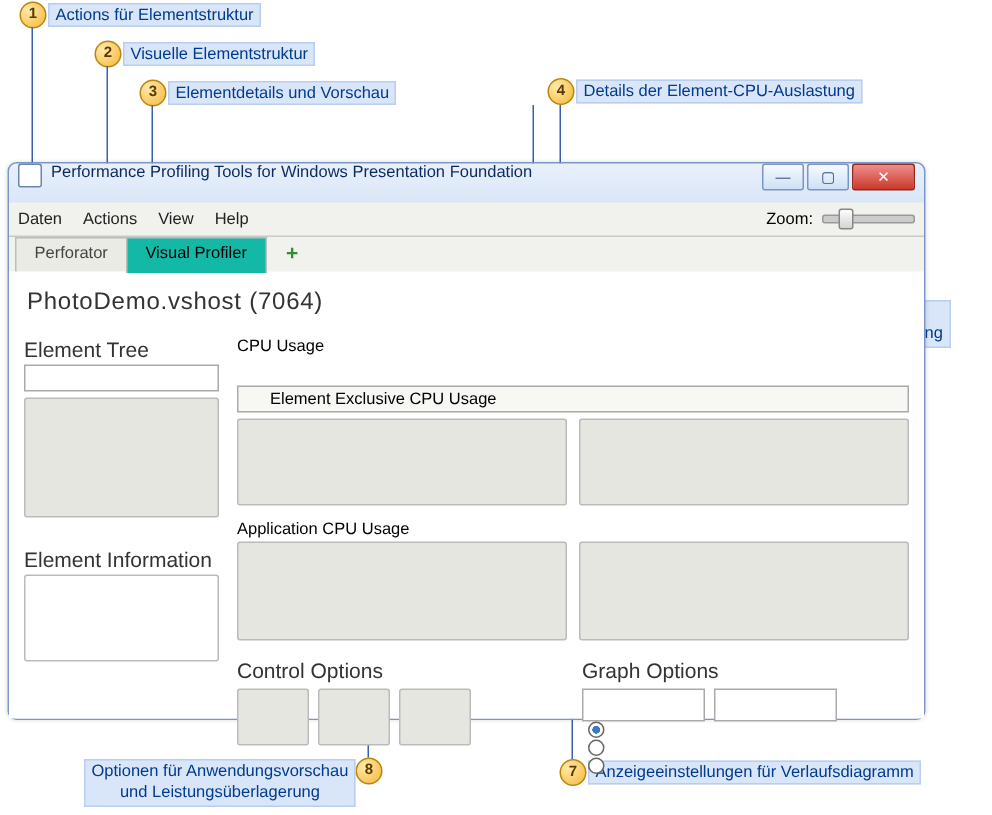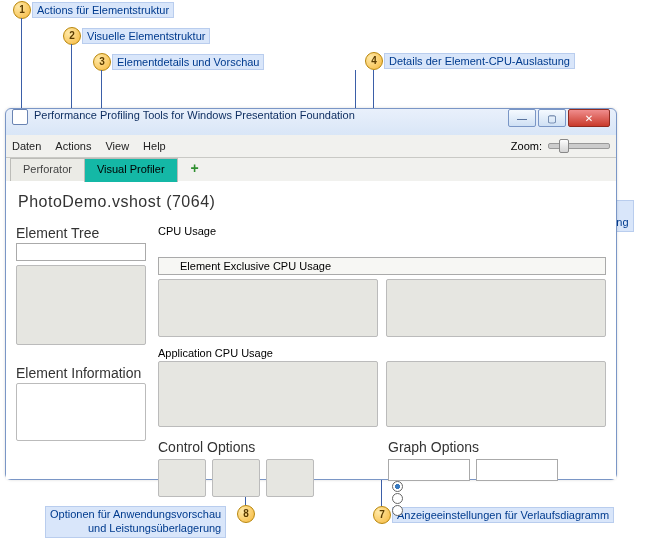--- a/index.html
+++ b/index.html
@@ -65,21 +65,21 @@
 
 <span class="callout-label" style="left:32px;top:2px">Actions für Elementstruktur</span>
 <span class="callout-label" style="left:82px;top:28px">Visuelle Elementstruktur</span>
 <span class="callout-label" style="left:112px;top:54px">Elementdetails und Vorschau</span>
 <span class="callout-label" style="left:384px;top:53px">Details der Element-CPU-Auslastung</span>
 <span class="callout-label" style="left:475px;top:200px;white-space:pre-line;line-height:1.25">Details der
 Anwendungs-CPU-Auslastung</span>
 <span class="callout-label" style="left:490px;top:393px;white-space:pre-line;line-height:1.25">Zoomsteuerelement für
 erfasste Daten</span>
 <span class="callout-label" style="left:392px;top:507px">Anzeigeeinstellungen für Verlaufsdiagramm</span>
-<span class="callout-label" style="left:45px;top:506px;white-space:pre-line;line-height:1.25;text-align:right">Optionen für Anwendungsvorschau
+<span class="callout-label" style="left:56px;top:506px;white-space:pre-line;line-height:1.25;text-align:center">Optionen für Anwendungsvorschau
 und Leistungsüberlagerung</span>
 
 <div class="line" style="left:21px;top:18px;width:1px;height:158px"></div>
 <div class="line" style="left:71px;top:44px;width:1px;height:190px"></div>
 <div class="line" style="left:101px;top:70px;width:1px;height:275px"></div>
 <div class="line" style="left:355px;top:70px;width:1px;height:120px"></div>
 <div class="line" style="left:373px;top:70px;width:1px;height:150px"></div>
 <div class="line" style="left:373px;top:220px;width:82px;height:1px"></div>
 <div class="line" style="left:420px;top:225px;width:1px;height:60px"></div>
 <div class="line" style="left:420px;top:225px;width:35px;height:1px"></div>

